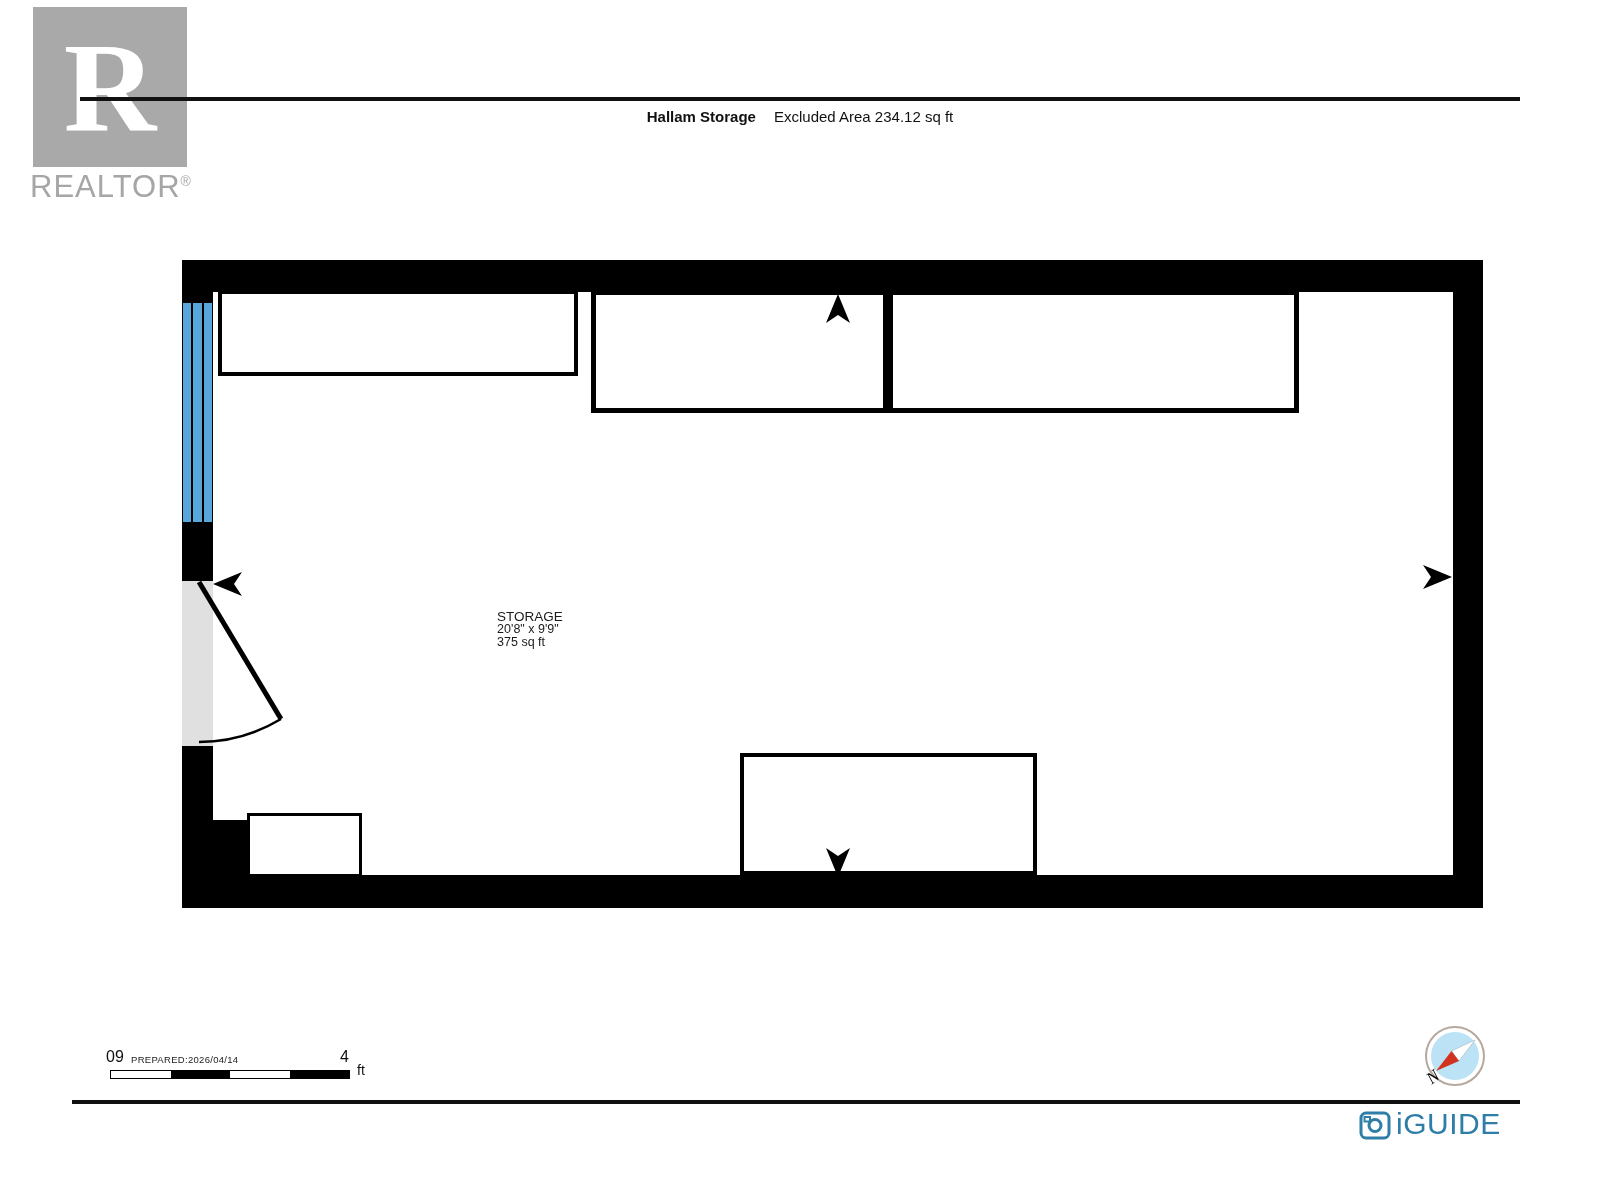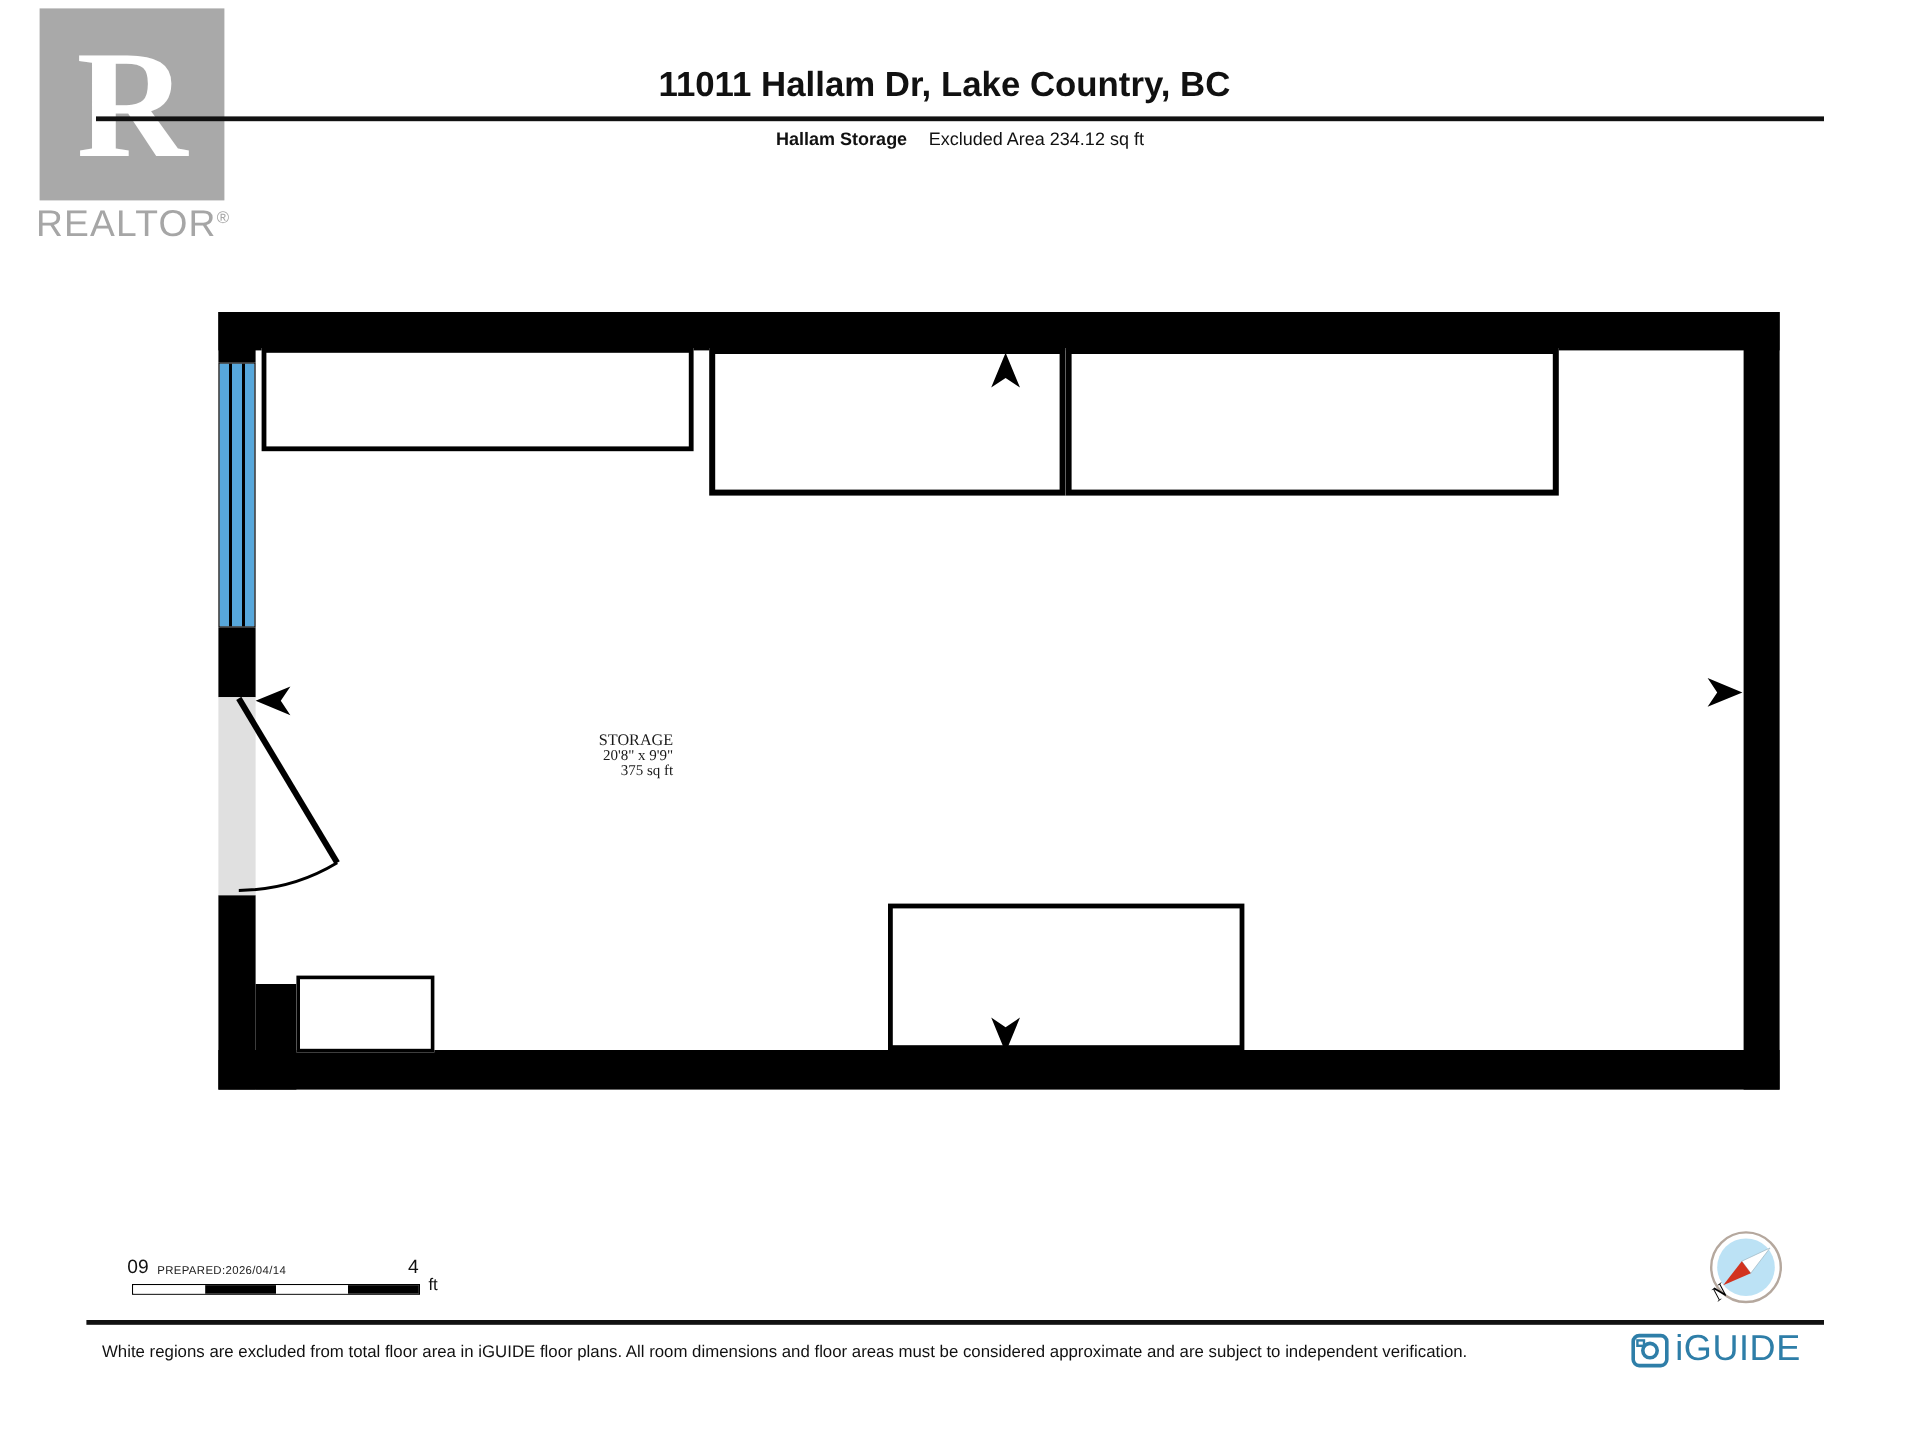--- a/index.html
+++ b/index.html
@@ -39,22 +39,22 @@
       #57a7db 0 8px, #000 8px 10px, #57a7db 10px 19px, #000 19px 21px, #57a7db 21px 29px); }
   .door-opening { left:182px; top:581px; width:31px; height:165px; background:#e0e0e0; }
 
   .plan-box { background:#fff; box-sizing:border-box; border-color:#000; border-style:solid; }
   .counter-box     { left:218px; top:290px; width:360px; height:86px;  border-width:4px; }
   .stair-left-box  { left:591px; top:290px; width:297px; height:123px; border-width:5px; }
   .stair-right-box { left:888px; top:290px; width:411px; height:123px; border-width:5px; }
   .small-box       { left:247px; top:813px; width:115px; height:64px;  border-width:3px; }
   .bottom-box      { left:740px; top:753px; width:297px; height:122px; border-width:4px; }
 
-  .room-label { left:530px; top:610px; transform:translateX(-50%); text-align:right;
-                color:#1a1a1a; line-height:13px;font-family:Liberation Serif, serif; }
+  .room-label { left:530px; top:610px; transform:translateX(-50%); text-align:left;
+                color:#1a1a1a; line-height:13px; }
   .room-label .room-name { font-size:13.5px; }
   .room-label .room-dims, .room-label .room-area { font-size:12.5px; }
 
   .plan-svg { left:0; top:0; width:1600px; height:1200px; pointer-events:none; }
 
   
   .scale-zero { left:106px; top:1048px; font-size:16px; }
   .scale-prepared { left:131px; top:1054px; font-size:9.5px; letter-spacing:0.3px; color:#222; }
   .scale-max { left:340px; top:1048px; font-size:16px; }
   .scale-bar { left:110px; top:1070px; width:240px; height:9px; box-sizing:border-box;
@@ -74,21 +74,20 @@
 </head>
 <body>
 
 <div class="page">
 
   <div class="abs realtor-box">
     <span class="r-letter">R</span>
   </div>
   <div class="abs realtor-word"><span>REALTOR</span><sup>®</sup></div>
 
-  <div class="abs page-title">11011 Hallam Dr, Lake Country, BC</div>
   <div class="abs title-rule"></div>
   <div class="abs subtitle">
     <span class="floor-name">Hallam Storage</span>
     <span class="excluded-area">Excluded Area 234.12 sq ft</span>
   </div>
 
   <div class="abs wall wall-top"></div>
   <div class="abs wall wall-right"></div>
   <div class="abs wall wall-bottom"></div>
   <div class="abs wall wall-left-corner"></div>
@@ -133,21 +132,20 @@
   <div class="abs scale-max">4</div>
   <div class="abs scale-bar">
     <div class="seg seg-w"></div>
     <div class="seg seg-b"></div>
     <div class="seg seg-w"></div>
     <div class="seg seg-b"></div>
   </div>
   <div class="abs scale-unit">ft</div>
 
   <div class="abs footer-rule"></div>
-  <div class="abs footer-text">White regions are excluded from total floor area in iGUIDE floor plans. All room dimensions and floor areas must be considered approximate and are subject to independent verification.</div>
 
   <div class="abs iguide">
     <svg width="34" height="32" viewBox="0 0 34 32">
       <rect x="3" y="4" width="28" height="25" rx="5" fill="none" stroke="#2e7ea8" stroke-width="3"></rect>
       <circle cx="17" cy="16.5" r="6" fill="none" stroke="#2e7ea8" stroke-width="3"></circle>
       <rect x="6.5" y="8" width="5.5" height="4.5" fill="none" stroke="#2e7ea8" stroke-width="2"></rect>
     </svg>
     <span class="iguide-text">iGUIDE</span>
   </div>
 

